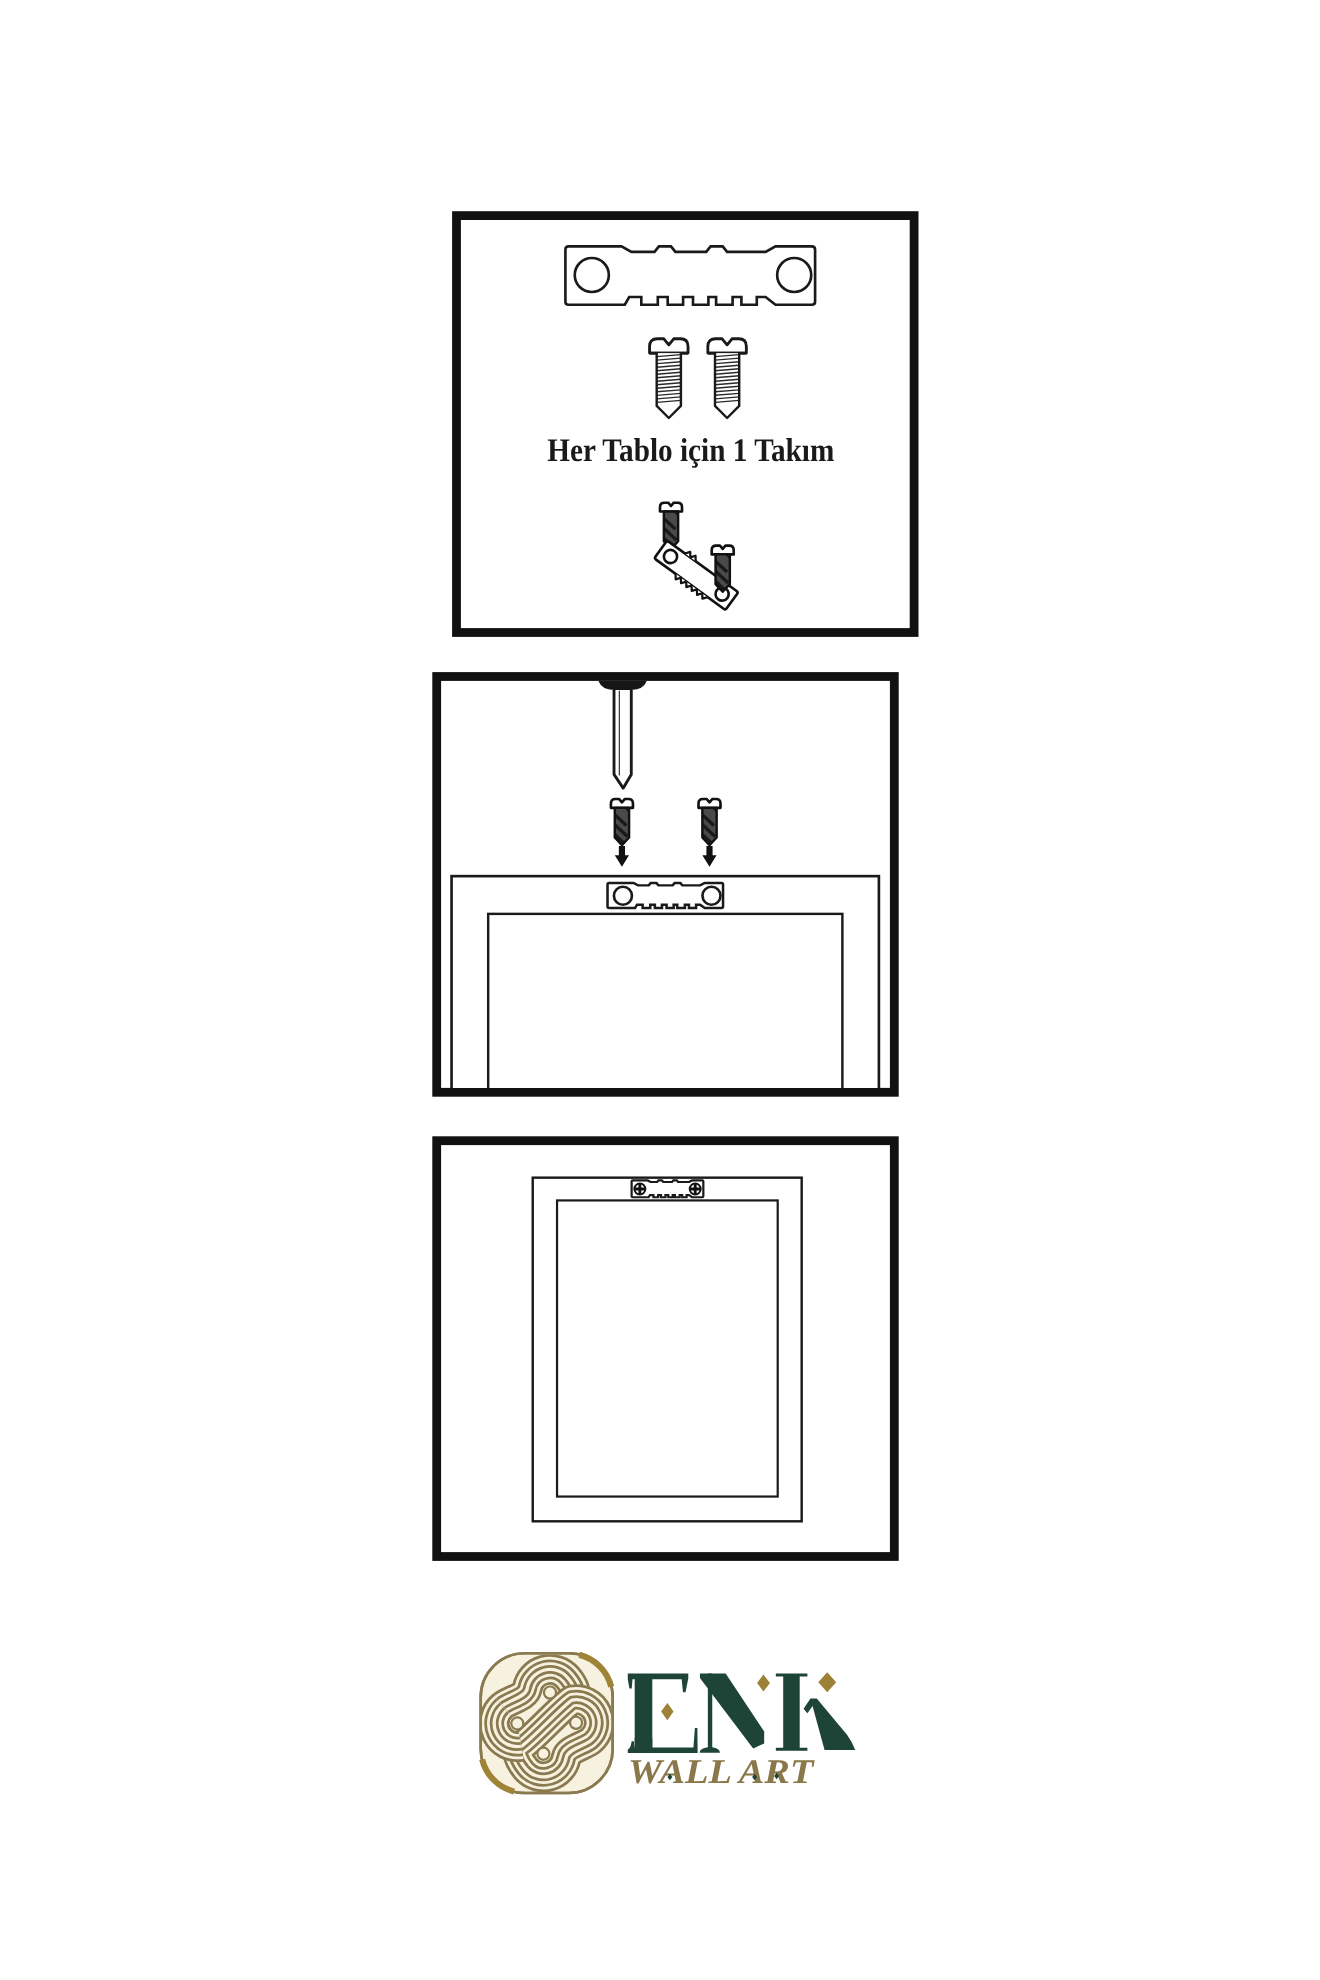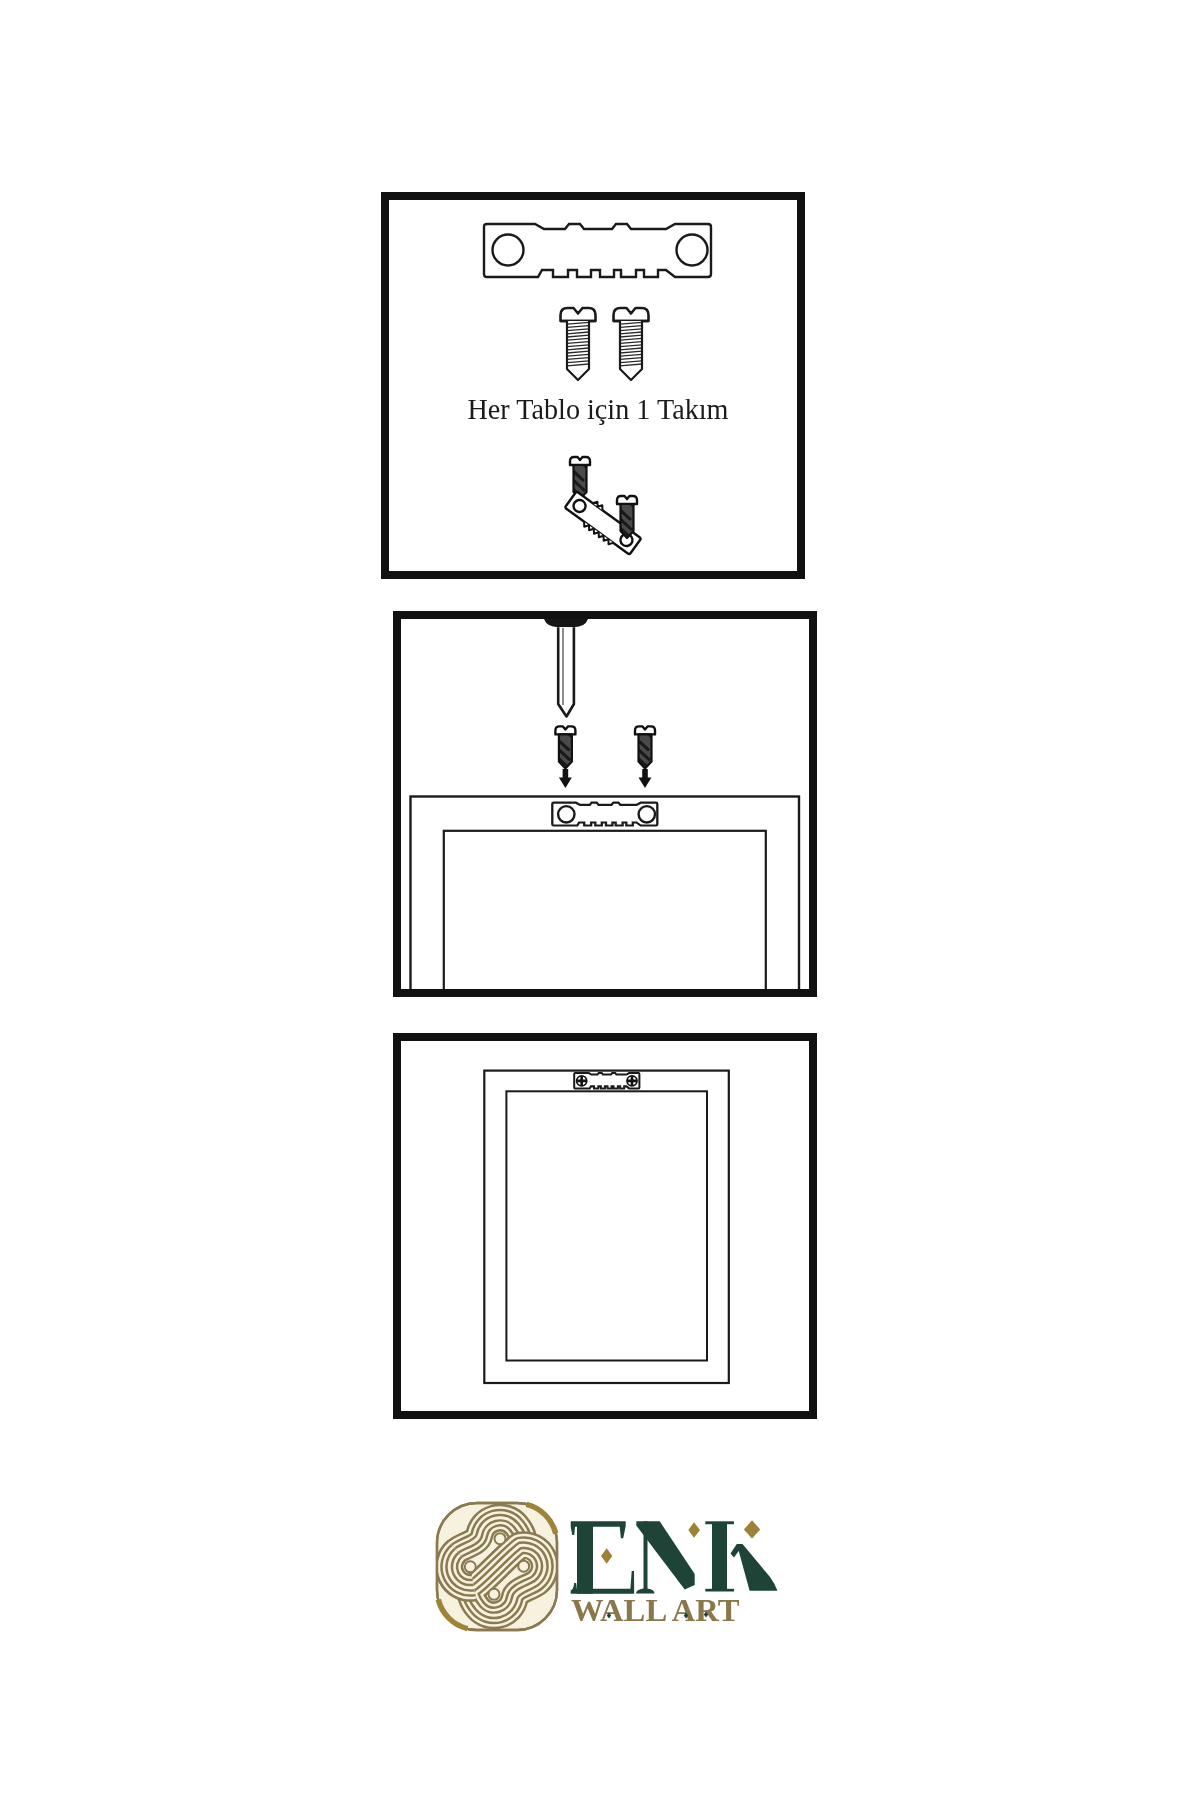--- a/index.html
+++ b/index.html
@@ -3,21 +3,21 @@
 <meta charset="utf-8">
 <style>
   html,body{margin:0;padding:0;}
   body{width:1200px;height:1800px;background:#ffffff;position:relative;overflow:hidden;
        font-family:"Liberation Sans", sans-serif;}
   .abs{position:absolute;}
 </style>
 </head>
 <body>
 
-<div class="abs" style="left:381px;top:192px;width:408px;height:371px;border:8px solid #111;">
+<div class="abs" style="left:411px;top:192px;width:408px;height:371px;border:8px solid #111;font-weight:bold;">
 <svg width="408" height="371" viewBox="0 0 408 371" style="display:block">
 
 <defs>
 
 <path id="bracket" d="M3,0 H51 L60,5 H81 L85,0 H96 L100,5 H128 L132,0 H143 L147,5 H182 L191,0 H224 Q227,0 227,3 V50 Q227,53 224,53
  H191 L182,46 H174 V53 H160 V46 H152 V53 H137 V46 H130 V53 H116 V46 H107 V53 H93 V46 H84 V53 H69 V46 H58 L54,53 H3 Q0,53 0,50 V3 Q0,0 3,0 Z"></path>
 
 <g id="wscrew">
   <path d="M-17.5,14 L-17.5,8 Q-17.5,1 -10.5,1 L-4.5,1 L0,6.5 L4.5,1 L10.5,1 Q17.5,1 17.5,8 L17.5,14 Z" fill="#fff" stroke="#1a1a1a" stroke-width="2.6" stroke-linejoin="round"></path>
   <line x1="-17.5" y1="14" x2="17.5" y2="14" stroke="#1a1a1a" stroke-width="2.6"></line>
@@ -145,21 +145,21 @@
 </g>
 
 <g transform="translate(231,39.9)">
   <circle r="5" fill="#fff" stroke="#111" stroke-width="1.8"></circle>
   <path d="M-4.6,0 H4.6 M0,-4.6 V4.6" stroke="#111" stroke-width="2.6"></path>
   <circle r="1.6" fill="#111"></circle>
 </g>
 </svg>
 </div>
 
-<div class="abs" style="left:420px;top:1495px;width:400px;height:160px;">
+<div class="abs" style="left:420px;top:1495px;width:400px;height:160px;font-style:italic;">
 <svg width="400" height="160" viewBox="0 0 400 160" style="display:block">
 
 <rect x="17" y="8" width="120" height="127" rx="40" fill="#f7f1df" stroke="#8a7a50" stroke-width="2.4"></rect>
 <defs>
 <g id="knotribbon" fill="none" stroke-linecap="round" stroke-linejoin="round">
   <path d="M100,50.5 C90,57 64,86 54,92.5 A21,21 0 0 1 36.8,55.7 C42.9,50.6 57.9,47.9 59.3,40.1 A21,21 0 0 1 96.1,30.2 C101.2,36.3 106.7,46.1 100,50.5 Z" stroke="#8a7a50" stroke-width="28"></path>
   <path d="M100,50.5 C90,57 64,86 54,92.5 A21,21 0 0 1 36.8,55.7 C42.9,50.6 57.9,47.9 59.3,40.1 A21,21 0 0 1 96.1,30.2 C101.2,36.3 106.7,46.1 100,50.5 Z" stroke="#f7f1df" stroke-width="23"></path>
   <path d="M100,50.5 C90,57 64,86 54,92.5 A21,21 0 0 1 36.8,55.7 C42.9,50.6 57.9,47.9 59.3,40.1 A21,21 0 0 1 96.1,30.2 C101.2,36.3 106.7,46.1 100,50.5 Z" stroke="#8a7a50" stroke-width="18"></path>
   <path d="M100,50.5 C90,57 64,86 54,92.5 A21,21 0 0 1 36.8,55.7 C42.9,50.6 57.9,47.9 59.3,40.1 A21,21 0 0 1 96.1,30.2 C101.2,36.3 106.7,46.1 100,50.5 Z" stroke="#f7f1df" stroke-width="13"></path>
   <path d="M100,50.5 C90,57 64,86 54,92.5 A21,21 0 0 1 36.8,55.7 C42.9,50.6 57.9,47.9 59.3,40.1 A21,21 0 0 1 96.1,30.2 C101.2,36.3 106.7,46.1 100,50.5 Z" stroke="#8a7a50" stroke-width="8"></path>

